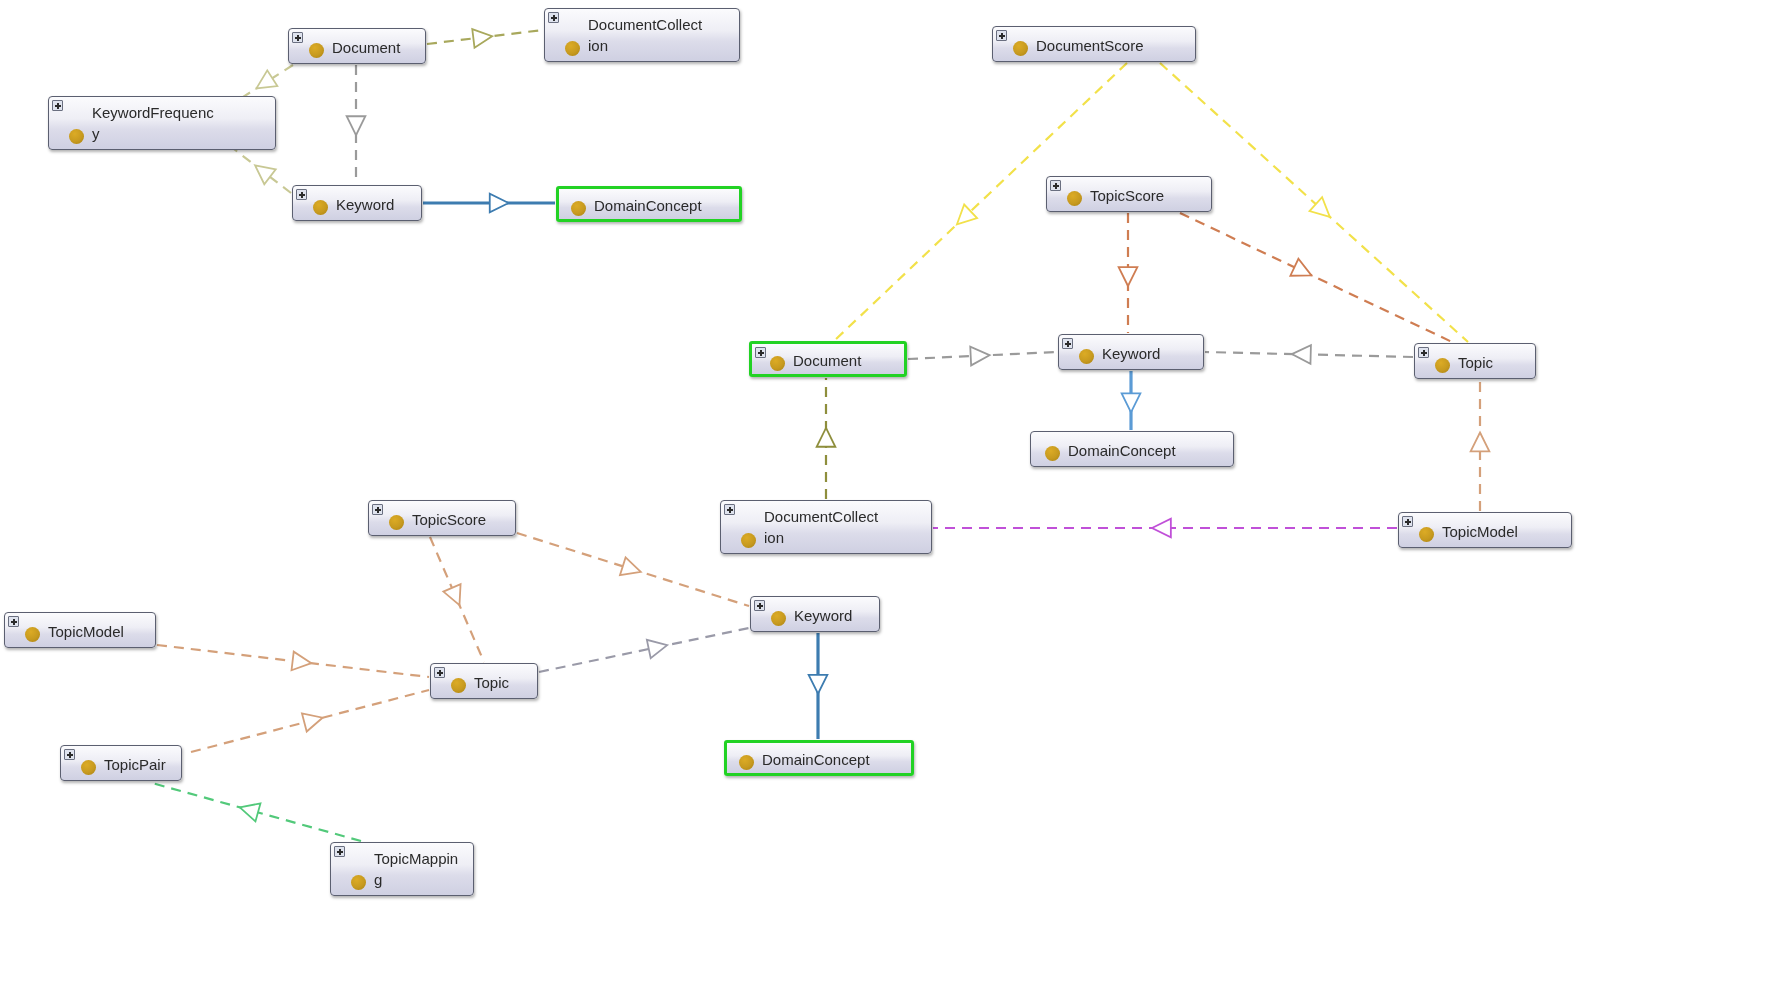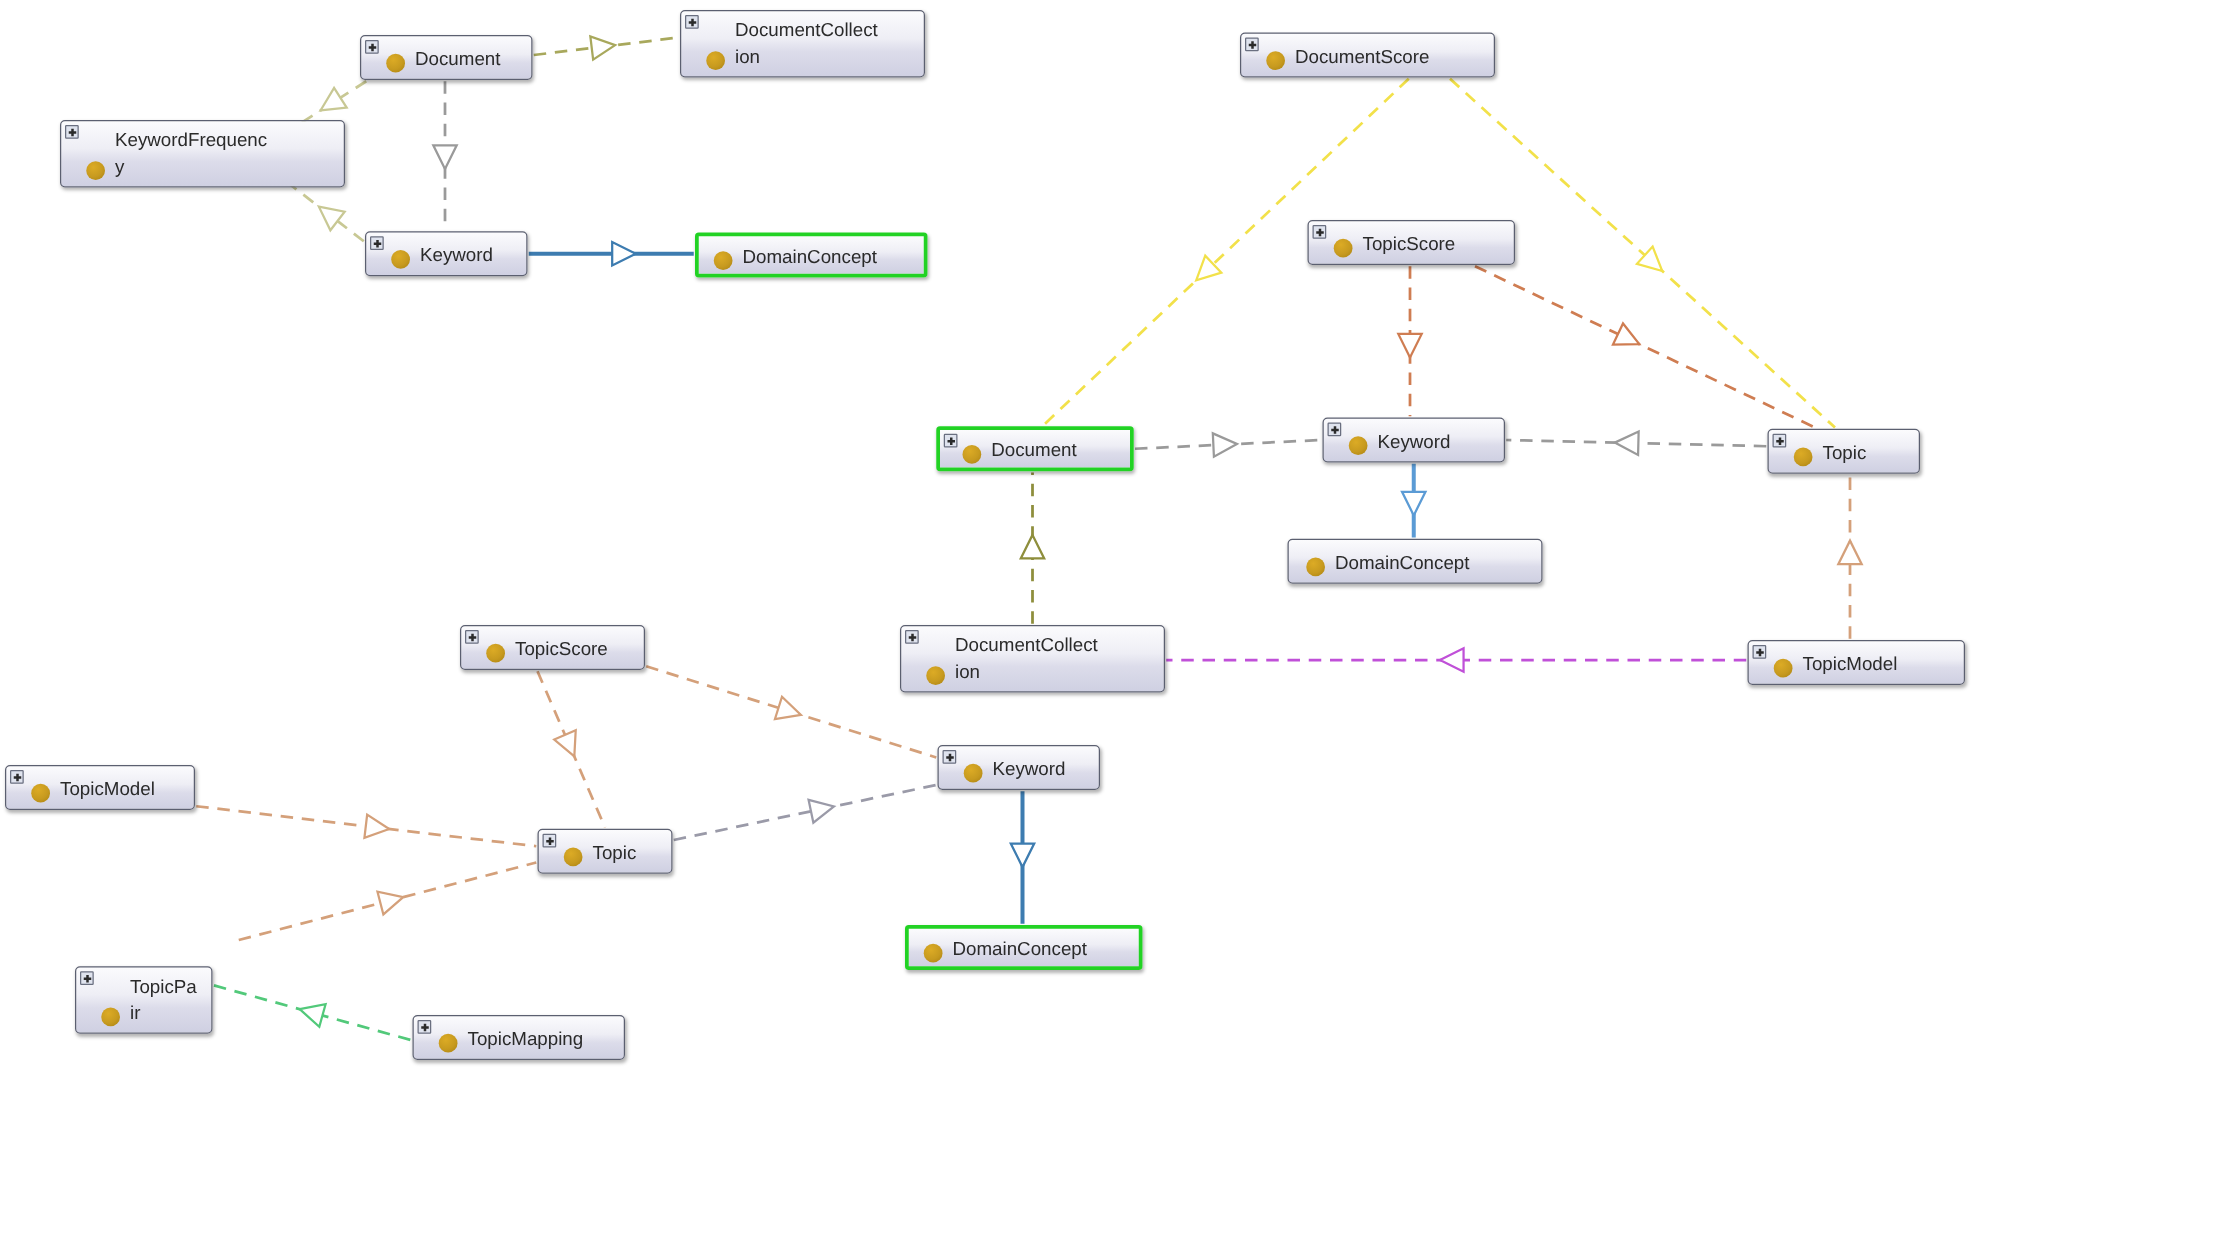--- a/index.html
+++ b/index.html
@@ -257,27 +257,27 @@
     <div class="node" style="left: 430px; top: 663px; width: 108px; min-height: 36px;">
       <span class="plus"></span>
       <span class="bullet"></span>
       <span class="label">Topic</span>
     </div>
     <div class="node" style="left: 750px; top: 596px; width: 130px; min-height: 36px;">
       <span class="plus"></span>
       <span class="bullet"></span>
       <span class="label">Keyword</span>
     </div>
-    <div class="node" style="left: 60px; top: 745px; width: 110px; min-height: 36px; margin-top: 28px;">
+    <div class="node" style="left: 60px; top: 745px; width: 122px; min-height: 36px;">
       <span class="plus"></span>
       <span class="bullet"></span>
       <span class="label">TopicPair</span>
     </div>
     <div class="node green nopad" style="left: 724px; top: 740px; width: 190px; min-height: 36px;">
       <span class="bullet"></span>
       <span class="label">DomainConcept</span>
     </div>
-    <div class="node" style="left: 330px; top: 812px; width: 170px; min-height: 36px;">
+    <div class="node" style="left: 330px; top: 842px; width: 144px; min-height: 36px;">
       <span class="plus"></span>
       <span class="bullet"></span>
       <span class="label">TopicMapping</span>
     </div>
   </div>
 
 </body></html>

